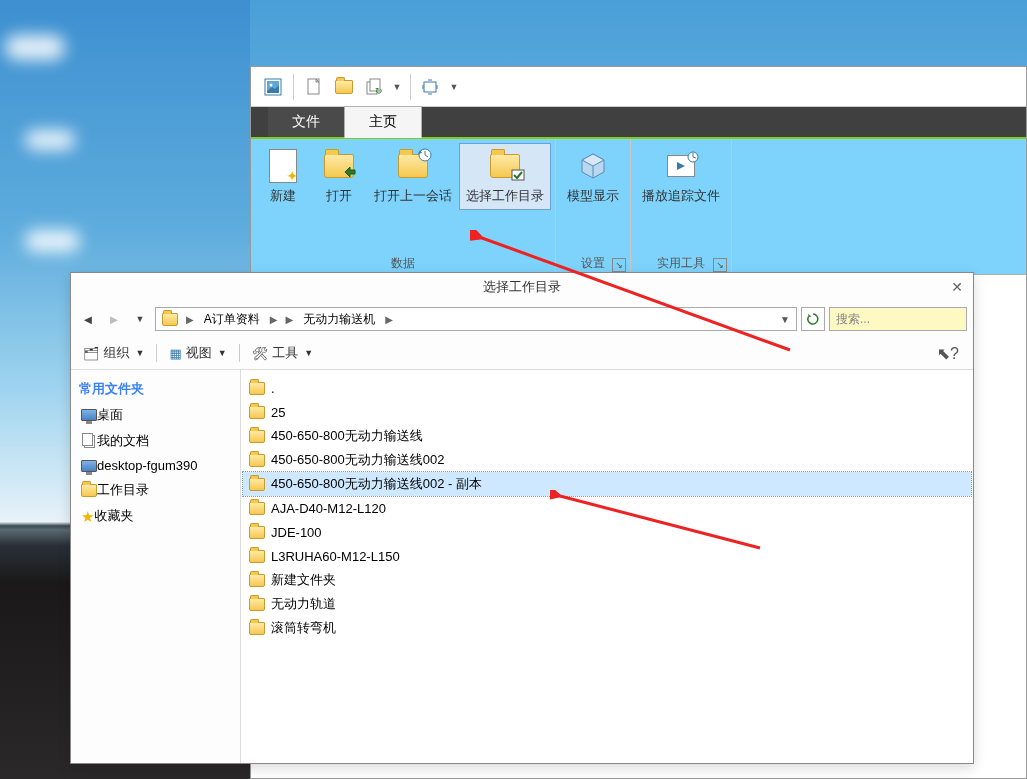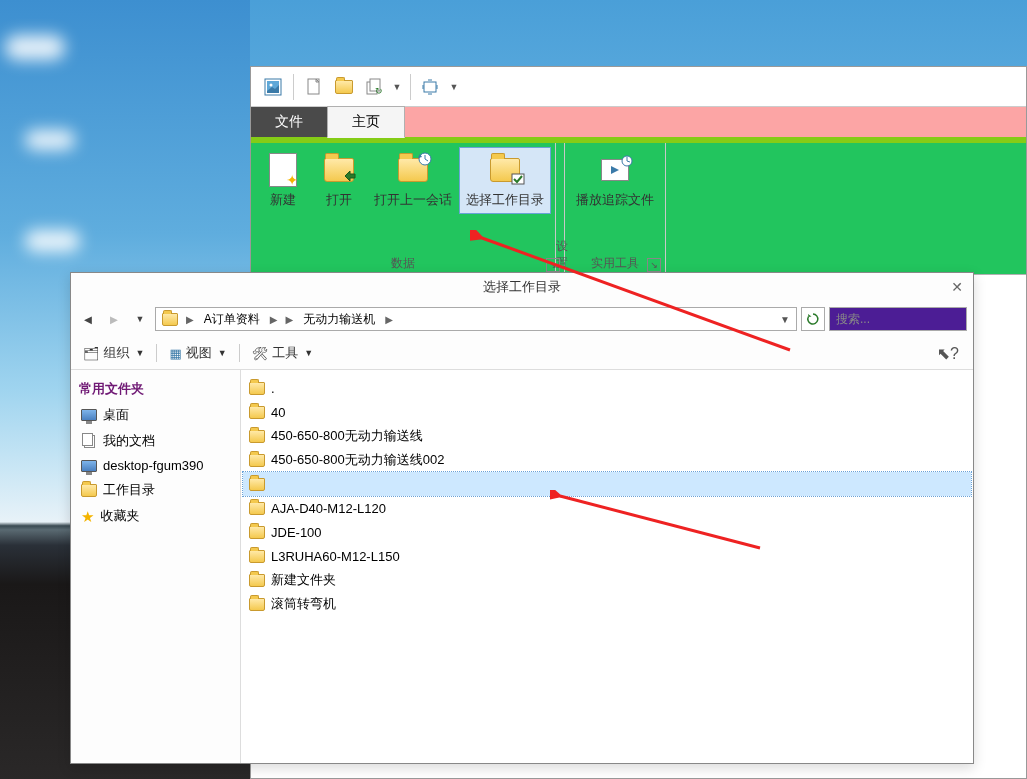--- a/index.html
+++ b/index.html
@@ -14,27 +14,27 @@
 
 
 .app-window { position: absolute; top: 66px; left: 250px; right: 0; height: 713px; background: #fff; border: 1px solid #999; z-index: 1; }
 
 
 .qat { height: 40px; background: #fff; border-bottom: 1px solid #ccc; display: flex; align-items: center; padding: 0 8px; gap: 2px; }
 .qat-sep { width: 1px; height: 26px; background: #ccc; margin: 0 4px; }
 .qat-btn { width: 28px; height: 28px; display: flex; align-items: center; justify-content: center; cursor: pointer; }
 
 
-.ribbon-tabs { height: 30px; display: flex; align-items: flex-end; background: #fca5a5; }
+.ribbon-tabs { height: 30px; display: flex; align-items: flex-end; background: #404040; padding-left: 17px; }
 .tab { padding: 6px 24px; cursor: pointer; font-size: 14px; }
 .tab.file { background: #4a4a4a; color: #fff; }
 .tab.active { border: 1px solid #b0b0b0; border-bottom: 1px solid #f5f5f5; background: #f5f5f5; margin-bottom: -1px; }
 
 
-.ribbon { height: 138px; background: #22c55e; border-top: 6px solid #84cc16; border-bottom: 1px solid #b0b0b0; display: flex; }
+.ribbon { height: 138px; background: #7dd3fc; border-top: 2px solid #84cc16; border-bottom: 1px solid #b0b0b0; display: flex; }
 .ribbon-group { display: flex; flex-direction: column; border-right: 1px solid #c8c8c8; position: relative; padding-bottom: 20px; }
 .ribbon-group-label { position: absolute; bottom: 2px; left: 0; right: 0; text-align: center; font-size: 12px; color: #555; }
 .ribbon-group-launcher { position: absolute; bottom: 2px; right: 4px; width: 14px; height: 14px; border: 1px solid #888; font-size: 9px; display: flex; align-items: center; justify-content: center; color: #555; cursor: pointer; }
 .ribbon-buttons { display: flex; padding: 4px; }
 .rbtn { display: flex; flex-direction: column; align-items: center; padding: 4px 6px; min-width: 56px; cursor: pointer; border: 1px solid transparent; }
 .rbtn.selected { background: #d5e6f7; border: 1px solid #6aa2d8; }
 .rbtn-icon { width: 36px; height: 36px; display: flex; align-items: center; justify-content: center; margin-bottom: 4px; }
 .rbtn-label { font-size: 13px; text-align: center; line-height: 1.3; color: #333; }
 
 
@@ -43,31 +43,31 @@
 .dialog-close { position: absolute; right: 6px; top: 4px; width: 20px; height: 20px; display: flex; align-items: center; justify-content: center; cursor: pointer; font-size: 14px; color: #666; }
 
 .dialog-nav { height: 36px; display: flex; align-items: center; padding: 0 6px; gap: 4px; }
 .nav-btn { width: 22px; height: 22px; display: flex; align-items: center; justify-content: center; cursor: pointer; color: #444; border-radius: 2px; }
 .nav-btn.disabled { color: #bbb; cursor: default; }
 .breadcrumb { flex: 1; height: 24px; border: 1px solid #aaa; display: flex; align-items: center; padding: 0 2px; gap: 0; background: #fff; }
 .bc-item { padding: 0 6px; cursor: pointer; font-size: 12px; height: 22px; display: flex; align-items: center; }
 .bc-chev { color: #666; font-size: 10px; padding: 0 4px; }
 .bc-dropdown { width: 18px; text-align: center; cursor: pointer; color: #555; font-size: 10px; }
 .refresh-btn { width: 24px; height: 24px; border: 1px solid #aaa; display: flex; align-items: center; justify-content: center; cursor: pointer; background: #fff; }
-.search-box { width: 138px; height: 24px; border: 1px solid #aaa; padding: 0 6px; font-size: 12px; color: #888; display: flex; align-items: center; background: #4c1d95; }
+.search-box { width: 138px; height: 24px; border: 1px solid #aaa; padding: 0 6px; font-size: 12px; color: #888; display: flex; align-items: center; background: #fef9c3; }
 
 .dialog-toolbar { height: 32px; display: flex; align-items: center; padding: 0 6px; gap: 4px; }
 .tb-btn { display: flex; align-items: center; gap: 4px; padding: 2px 6px; cursor: pointer; font-size: 13px; color: #333; border-radius: 2px; }
 .tb-sep { width: 1px; height: 18px; background: #ccc; margin: 0 2px; }
 .help-cursor { margin-left: auto; margin-right: 8px; font-size: 16px; color: #555; }
 
 .dialog-body { display: flex; height: 394px; border-top: 1px solid #ddd; }
 .sidebar { width: 170px; border-right: 1px solid #ddd; padding: 6px 0; }
-.sb-header { font-size: 13px; font-weight: bold; padding: 4px 8px; color: #701a75; }
-.sb-item { display: flex; align-items: center; gap: 6px; padding: 4px 10px; font-size: 13px; cursor: pointer; }
+.sb-header { font-size: 13px; font-weight: bold; padding: 4px 8px; color: #3b82f6; }
+.sb-item { display: flex; align-items: center; padding: 4px 10px; font-size: 13px; cursor: pointer; }
 
 .file-list { flex: 1; padding: 6px 2px; overflow: auto; background: #fff; }
 .file-item { display: flex; align-items: center; gap: 6px; padding: 2px 6px; font-size: 13px; cursor: pointer; height: 24px; }
 .file-item.selected { background: #cde8ff; outline: 1px dotted #6aa2d8; }
 
 
 .arrow { position: absolute; z-index: 20; pointer-events: none; }
 
 
 .ico-folder { width: 16px; height: 13px; background: linear-gradient(180deg, #ffe9a8, #f4c94e); border: 1px solid #c99a2e; border-radius: 1px 1px 2px 2px; position: relative; }
@@ -180,20 +180,30 @@
               </div>
             </div>
           <div class="rbtn-label">选择工作目录</div>
         </div>
       </div>
       <div class="ribbon-group-label">数据</div>
     </div>
 
     <div class="ribbon-group">
       <div class="ribbon-buttons">
+        <div class="rbtn">
+          <div class="rbtn-icon">
+              <svg width="30" height="30">
+                <path d="M15 3 L26 9 L26 21 L15 27 L4 21 L4 9 Z" fill="#b8d8f0" stroke="#5a8ab8"></path>
+                <path d="M15 3 L26 9 L15 15 L4 9 Z" fill="#d8e8f8" stroke="#5a8ab8"></path>
+                <path d="M15 15 L15 27" stroke="#5a8ab8"></path>
+              </svg>
+            </div>
+          <div class="rbtn-label">模型显示</div>
+        </div>
       </div>
       <div class="ribbon-group-label">设置</div>
       <div class="ribbon-group-launcher">↘</div>
     </div>
 
     <div class="ribbon-group">
       <div class="ribbon-buttons">
         <div class="rbtn">
           <div class="rbtn-icon">
               <div class="ico-play">
@@ -292,48 +302,53 @@
           <span>收藏夹</span>
         </div>
     </div>
     <div class="file-list" id="file-list">
         <div class="file-item">
           <div class="ico-folder"></div>
           <span>.</span>
         </div>
         <div class="file-item">
           <div class="ico-folder"></div>
-          <span>40</span>
+          <span>25</span>
         </div>
         <div class="file-item">
           <div class="ico-folder"></div>
           <span>450-650-800无动力输送线</span>
         </div>
         <div class="file-item">
           <div class="ico-folder"></div>
           <span>450-650-800无动力输送线002</span>
         </div>
         <div class="file-item selected">
           <div class="ico-folder"></div>
+          <span>450-650-800无动力输送线002 - 副本</span>
         </div>
         <div class="file-item">
           <div class="ico-folder"></div>
           <span>AJA-D40-M12-L120</span>
         </div>
         <div class="file-item">
           <div class="ico-folder"></div>
           <span>JDE-100</span>
         </div>
         <div class="file-item">
           <div class="ico-folder"></div>
           <span>L3RUHA60-M12-L150</span>
         </div>
         <div class="file-item">
           <div class="ico-folder"></div>
           <span>新建文件夹</span>
+        </div>
+        <div class="file-item">
+          <div class="ico-folder"></div>
+          <span>无动力轨道</span>
         </div>
         <div class="file-item">
           <div class="ico-folder"></div>
           <span>滚筒转弯机</span>
         </div>
       </div>
   </div>
 </div>
 
 <svg class="arrow" style="top:230px;left:470px" width="330" height="130">

